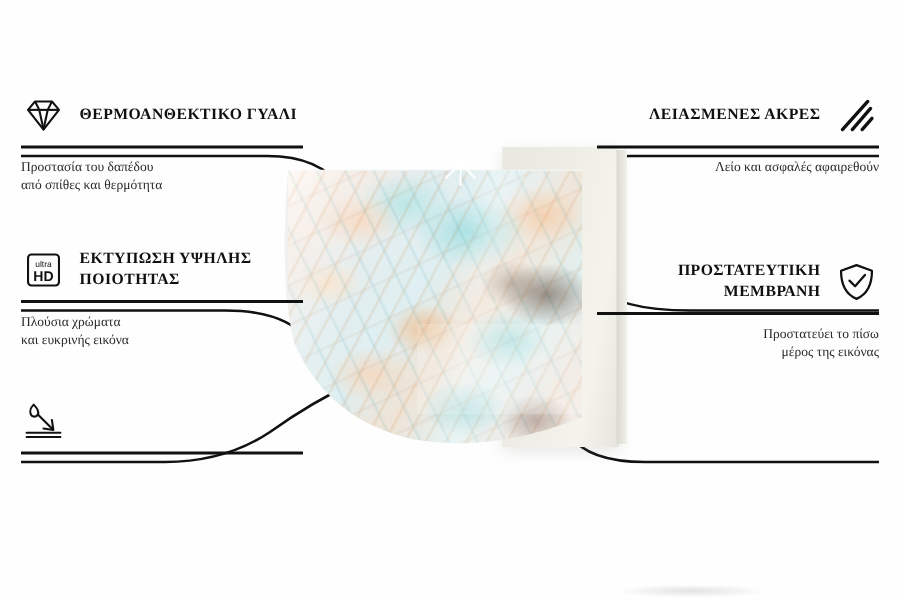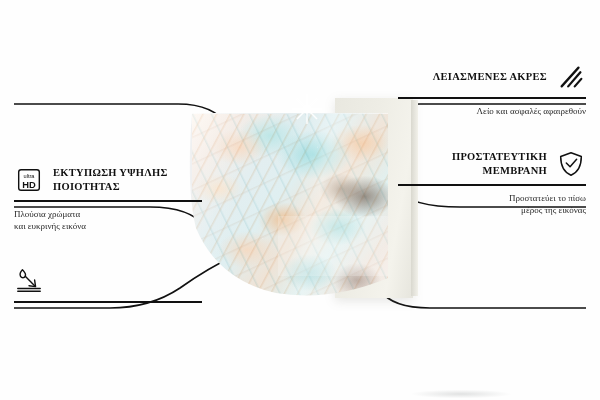--- a/index.html
+++ b/index.html
@@ -148,20 +148,36 @@
   <svg class="sparkle" viewBox="0 0 34 34">
     <g stroke="#ffffff" stroke-width="1.4" opacity=".95">
       <line x1="17" y1="2" x2="17" y2="32"></line>
       <line x1="2" y1="17" x2="32" y2="17"></line>
       <line x1="7" y1="7" x2="27" y2="27"></line>
       <line x1="27" y1="7" x2="7" y2="27"></line>
     </g>
     <circle cx="17" cy="17" r="4" fill="#ffffff"></circle>
   </svg>
 
+  <div class="feature left" style="top:62px">
+    <div class="f-head">
+      <svg class="f-icon" viewBox="0 0 32 32">
+        <g fill="none" stroke="#111" stroke-width="1.5" stroke-linejoin="round">
+          <path d="M5 12 L10 6 L22 6 L27 12 L16 26 Z"></path>
+          <path d="M5 12 L27 12"></path>
+          <path d="M10 6 L13 12 L16 26"></path>
+          <path d="M22 6 L19 12 L16 26"></path>
+        </g>
+      </svg>
+      <div class="f-title">ΘΕΡΜΟΑΝΘΕΚΤΙΚΟ ΓΥΑΛΙ</div>
+    </div>
+    <div class="f-rule"></div>
+    <div class="f-desc" style="white-space:pre-line">Προστασία του δαπέδου
+από σπίθες και θερμότητα</div>
+  </div>
 
   <div class="feature left" style="top:165px">
     <div class="f-head">
       <svg class="f-icon" viewBox="0 0 32 32">
         <rect x="5" y="5" width="22" height="22" rx="2.5" fill="none" stroke="#111" stroke-width="1.5"></rect>
         <text x="16" y="14" font-family="Liberation Sans, sans-serif" font-size="6" text-anchor="middle" fill="#111">ultra</text>
         <text x="16" y="24" font-family="Liberation Sans, sans-serif" font-size="10" font-weight="bold" text-anchor="middle" fill="#111">HD</text>
       </svg>
       <div class="f-title">ΕΚΤΥΠΩΣΗ ΥΨΗΛΗΣ ΠΟΙΟΤΗΤΑΣ</div>
     </div>
@@ -193,21 +209,21 @@
           <line x1="13" y1="26" x2="26" y2="11"></line>
           <line x1="20" y1="26" x2="27" y2="18"></line>
         </g>
       </svg>
       <div class="f-title">ΛΕΙΑΣΜΕΝΕΣ ΑΚΡΕΣ</div>
     </div>
     <div class="f-rule"></div>
     <div class="f-desc" style="white-space:pre-line">Λείο και ασφαλές αφαιρεθούν</div>
   </div>
 
-  <div class="feature right" style="top:149px">
+  <div class="feature right" style="top:173px">
     <div class="f-head">
       <svg class="f-icon" viewBox="0 0 32 32">
         <g fill="none" stroke="#111" stroke-width="1.6" stroke-linejoin="round" stroke-linecap="round">
           <path d="M16 4 L27 8 C27 18 23 25 16 28 C9 25 5 18 5 8 Z"></path>
           <path d="M11 15 L15 19 L22 11"></path>
         </g>
       </svg>
       <div class="f-title">ΠΡΟΣΤΑΤΕΥΤΙΚΗ ΜΕΜΒΡΑΝΗ</div>
     </div>
     <div class="f-rule"></div>

